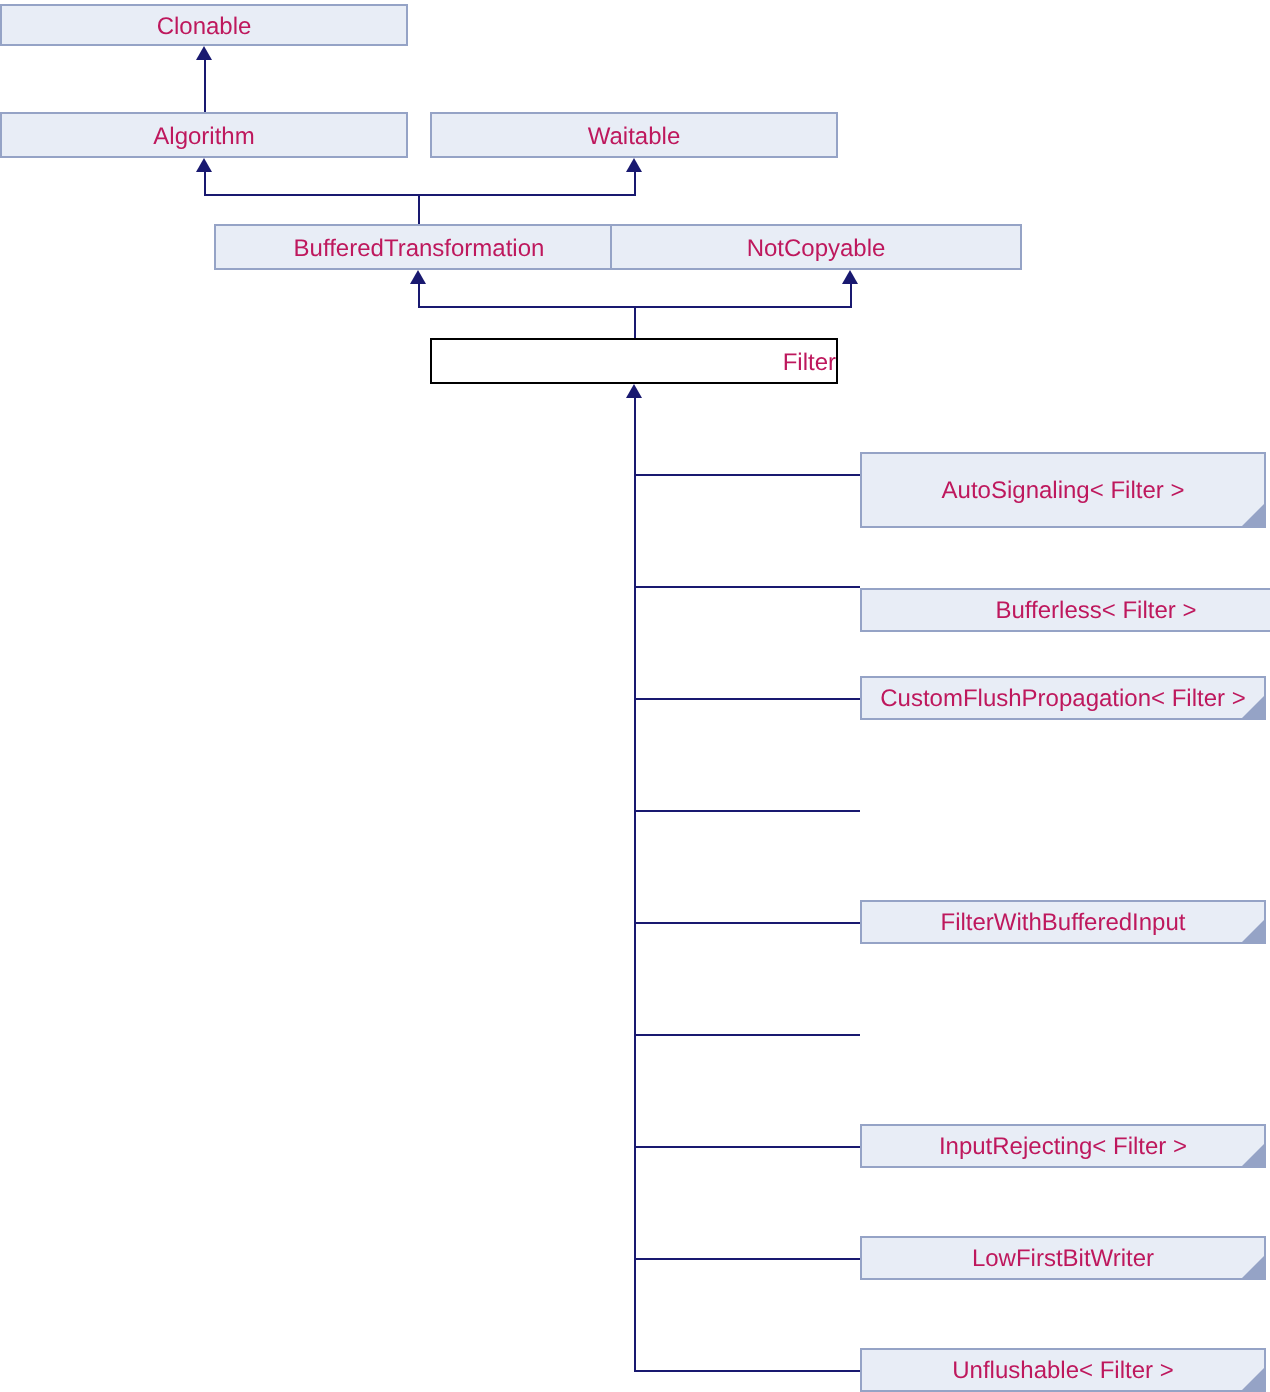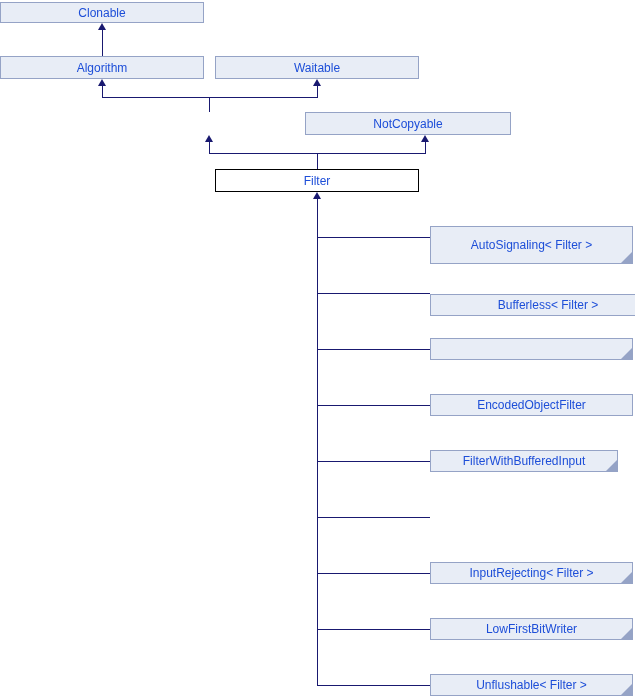--- a/index.html
+++ b/index.html
@@ -17,28 +17,29 @@
   }
   .node {
     position: absolute;
     box-sizing: border-box;
     background: var(--node-fill, #e8edf6);
     border: 1px solid var(--node-border, #95a3c6);
     display: flex;
     align-items: center;
     justify-content: center;
     font-size: 12px;
-    color: #1d4ed8;
+    color: #be185d;
     white-space: nowrap;
     cursor: pointer;
   }
   .node.focus {
     background: var(--focus-fill, #ffffff);
     border-color: var(--focus-border, #000000);
     cursor: default;
+    justify-content: flex-end;
   }
   .node .lbl {
     position: relative;
     z-index: 2;
   }
   .fold {
     position: absolute;
     right: 0;
     bottom: 0;
     width: 11px;
@@ -96,43 +97,44 @@
 
   <div class="node" style="left:0;top:2px;width:204px;height:21px">
     <span class="lbl">Clonable</span>
   </div>
   <div class="node" style="left:215px;top:56px;width:204px;height:23px">
     <span class="lbl">Waitable</span>
   </div>
   <div class="node" style="left:0;top:56px;width:204px;height:23px">
     <span class="lbl">Algorithm</span>
   </div>
+  <div class="node" style="left:107px;top:112px;width:205px;height:23px">
+    <span class="lbl">BufferedTransformation</span>
+  </div>
   <div class="node" style="left:305px;top:112px;width:206px;height:23px">
     <span class="lbl">NotCopyable</span>
   </div>
 
   <div class="node focus" style="left:215px;top:169px;width:204px;height:23px">
     <span class="lbl">Filter</span>
   </div>
 
   <div class="node" style="left:430px;top:226px;width:203px;height:38px">
     <span class="lbl">AutoSignaling&lt; Filter &gt;</span>
     <span class="fold"></span>
   </div>
   <div class="node" style="left:430px;top:294px;width:236px;height:22px">
     <span class="lbl">Bufferless&lt; Filter &gt;</span>
     <span class="fold"></span>
   </div>
   <div class="node" style="left:430px;top:338px;width:203px;height:22px">
+    <span class="lbl">CustomFlushPropagation&lt; Filter &gt;</span>
     <span class="fold"></span>
   </div>
-  <div class="node" style="left:430px;top:394px;width:203px;height:22px">
-    <span class="lbl">EncodedObjectFilter</span>
-  </div>
-  <div class="node" style="left:430px;top:450px;width:188px;height:22px">
+  <div class="node" style="left:430px;top:450px;width:203px;height:22px">
     <span class="lbl">FilterWithBufferedInput</span>
     <span class="fold"></span>
   </div>
   <div class="node" style="left:430px;top:562px;width:203px;height:22px">
     <span class="lbl">InputRejecting&lt; Filter &gt;</span>
     <span class="fold"></span>
   </div>
   <div class="node" style="left:430px;top:618px;width:203px;height:22px">
     <span class="lbl">LowFirstBitWriter</span>
     <span class="fold"></span>

